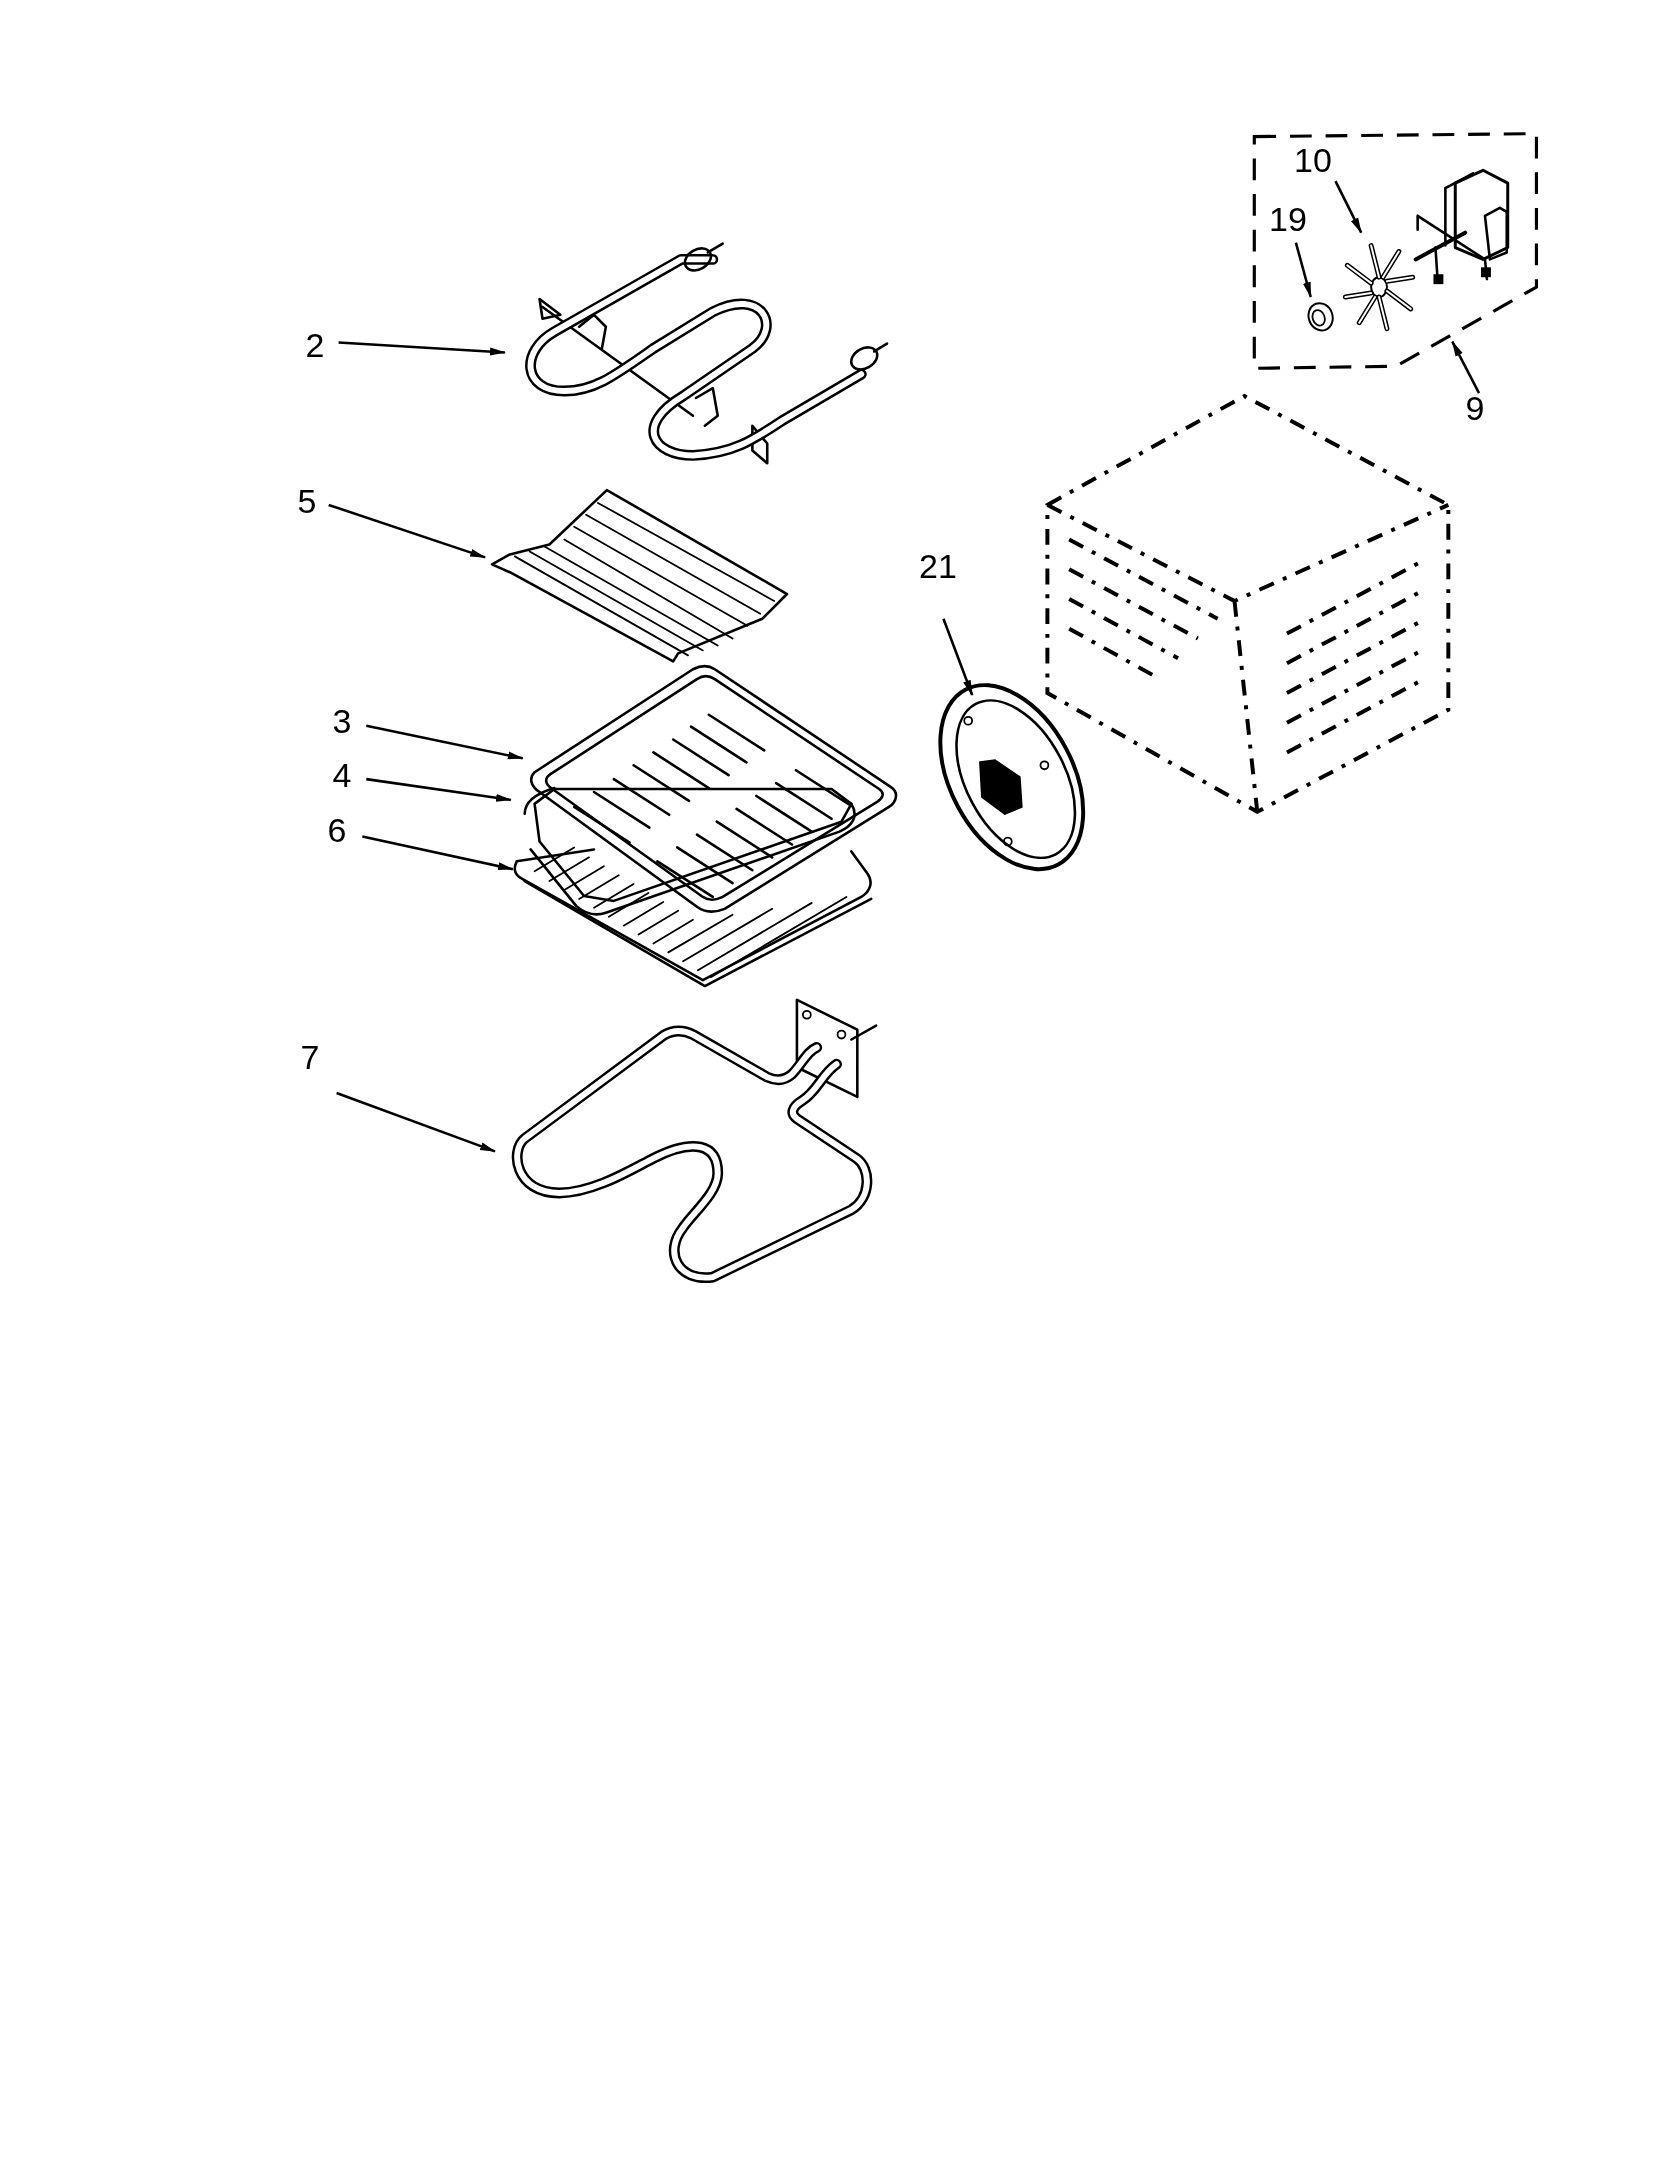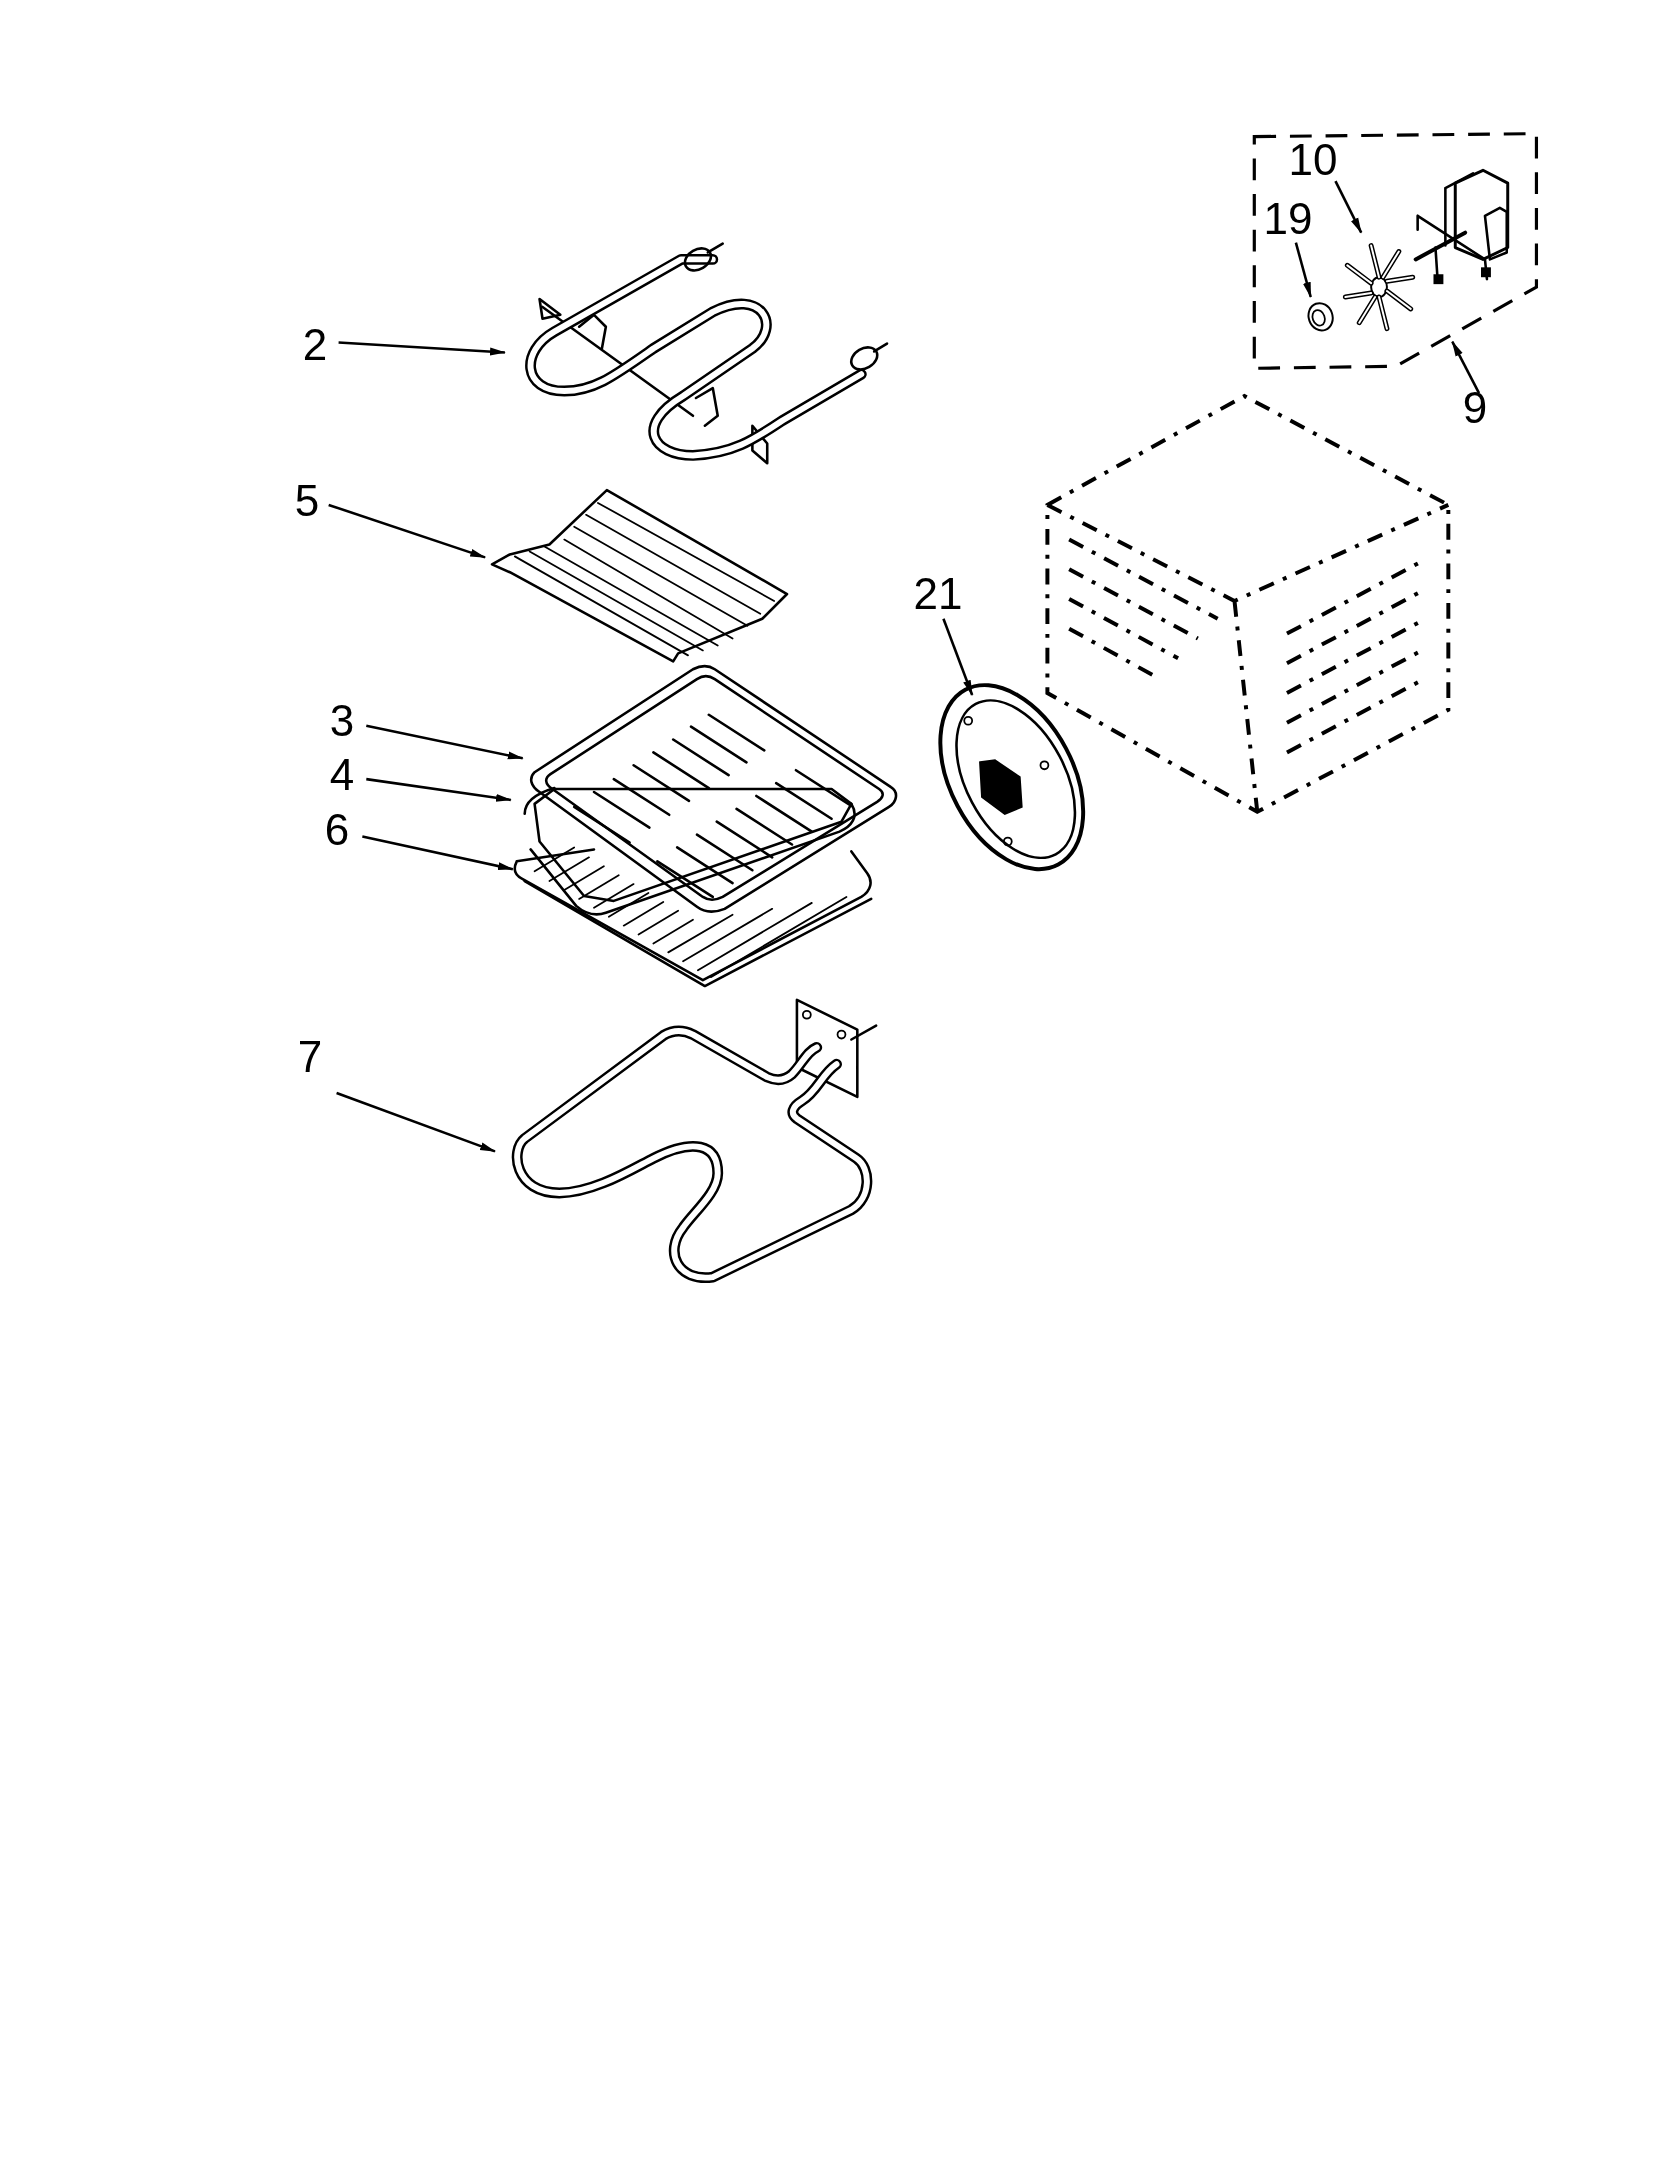--- a/index.html
+++ b/index.html
@@ -1,18 +1,18 @@
 <!DOCTYPE html>
 <html><head>
 <meta charset="utf-8">
 <style>
   html, body { margin: 0; padding: 0; background: #ffffff; }
   body { width: 1679px; height: 2178px; position: relative; overflow: hidden; font-family: "Liberation Sans", "DejaVu Sans", sans-serif; }
   #diagram { position: absolute; left: 0; top: 0; width: 1679px; height: 2178px; }
-  .callout-label { position: absolute; font-family: "Liberation Sans", "DejaVu Sans", sans-serif; font-size: 44px; font-weight: normal; color: #000; line-height: 1; transform: translate(-50%, -50%); white-space: nowrap; }
+  .callout-label { position: absolute; font-family: "Liberation Sans", "DejaVu Sans", sans-serif; font-size: 34px; font-weight: normal; color: #000; line-height: 1; transform: translate(-50%, -50%); white-space: nowrap; }
   .part { fill: none; stroke: #000; stroke-width: 2.6; stroke-linejoin: round; stroke-linecap: round; }
   .part-thin { fill: none; stroke: #000; stroke-width: 1.8; stroke-linecap: round; }
   .tube-outer { fill: none; stroke: #000; stroke-width: 11; stroke-linejoin: round; stroke-linecap: round; }
   .tube-inner { fill: none; stroke: #fff; stroke-width: 6; stroke-linejoin: round; stroke-linecap: round; }
   .dash-box { fill: none; stroke: #000; stroke-width: 3.2; stroke-dasharray: 22 14; }
   .dash-cube { fill: none; stroke: #000; stroke-width: 4; stroke-dasharray: 16 10 4 10; }
   .leader { stroke: #000; stroke-width: 2.6; fill: none; }
   .fill-black { fill: #000; stroke: none; }
 </style>
 </head>
@@ -172,17 +172,17 @@
     </g>
   </g>
 </svg>
 
 <div class="callout-label" style="left:315px;top:345px">2</div>
 <div class="callout-label" style="left:307px;top:501px">5</div>
 <div class="callout-label" style="left:342px;top:721px">3</div>
 <div class="callout-label" style="left:342px;top:775px">4</div>
 <div class="callout-label" style="left:337px;top:830px">6</div>
 <div class="callout-label" style="left:310px;top:1057px">7</div>
-<div class="callout-label" style="left:938px;top:594px">21</div>
+<div class="callout-label" style="left:938px;top:566px">21</div>
 <div class="callout-label" style="left:1313px;top:160px">10</div>
 <div class="callout-label" style="left:1288px;top:219px">19</div>
 <div class="callout-label" style="left:1475px;top:408px">9</div>
 
 
 </body></html>

